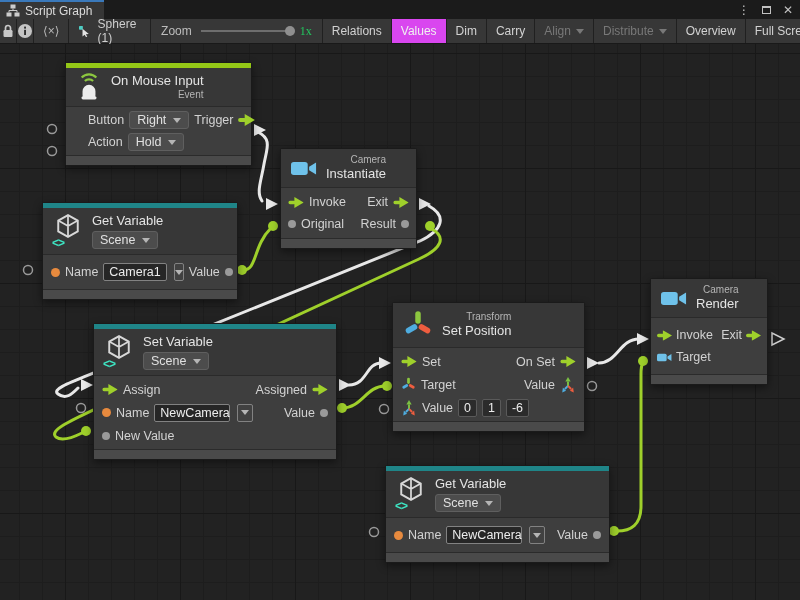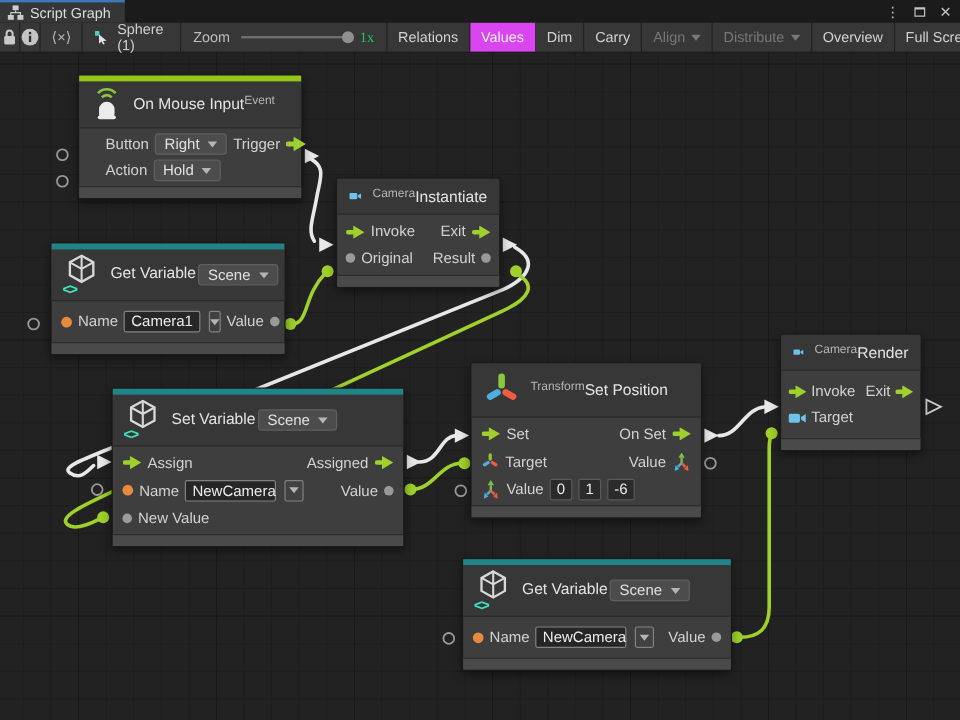--- a/index.html
+++ b/index.html
@@ -44,21 +44,21 @@
     background-position:65px 9px,65px 9px,19px 9px,19px 9px;}
   .wires{position:absolute;left:0;top:0;width:800px;height:556px;}
 
   
   .node{position:absolute;background:#3e3e3e;border:1px solid #1a1a1a;border-radius:2px;
         box-shadow:0 3px 8px rgba(0,0,0,.45);font-size:12.5px;color:#d2d2d2;}
   .node .bar{height:5px;}
   .bar.teal{background:#1f8588;}
   .bar.green{background:#94C717;}
   .nhead{background:#373737;display:flex;align-items:center;gap:9px;padding:5px 10px;border-bottom:1px solid #2a2a2a;}
-  .nhead .tstack{display:flex;flex-direction:row;justify-content:center;}
+  .nhead .tstack{display:flex;flex-direction:column;justify-content:center;}
   .ncat{font-size:10px;color:#b5b5b5;line-height:12px;text-align:right;}
   .ntitle{font-size:13px;color:#e4e4e4;line-height:16px;white-space:nowrap;}
   .nbody{padding:2px 8px;}
   .nrow{display:flex;align-items:center;height:22px;gap:5px;white-space:nowrap;}
   .grow{margin-left:auto;display:flex;align-items:center;gap:5px;}
   .nfoot{height:10px;background:#4a4a4a;border-top:1px solid #2b2b2b;}
   .dot{width:8px;height:8px;border-radius:50%;background:#9a9a9a;flex:0 0 auto;}
   .dot.orange{width:9px;height:9px;background:#E78A3E;}
   .flow{fill:#9FD02B;flex:0 0 auto;}
   .dd{display:inline-flex;align-items:center;background:#4c4c4c;border:1px solid #5f5f5f;border-radius:3px;

